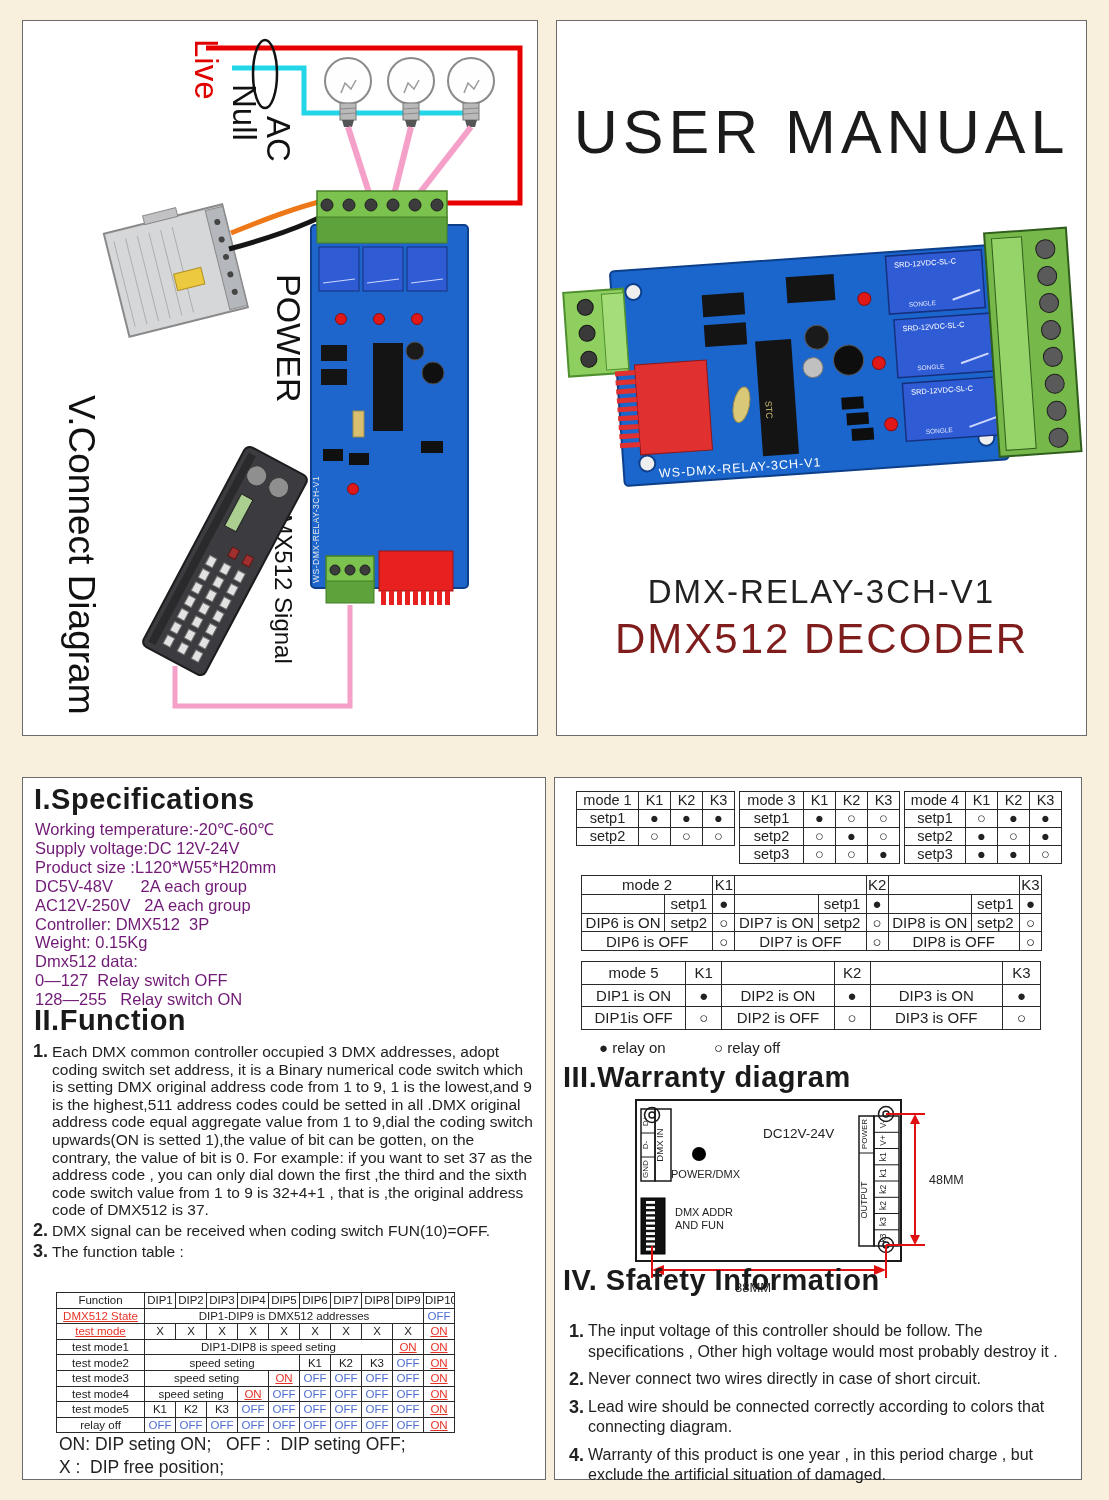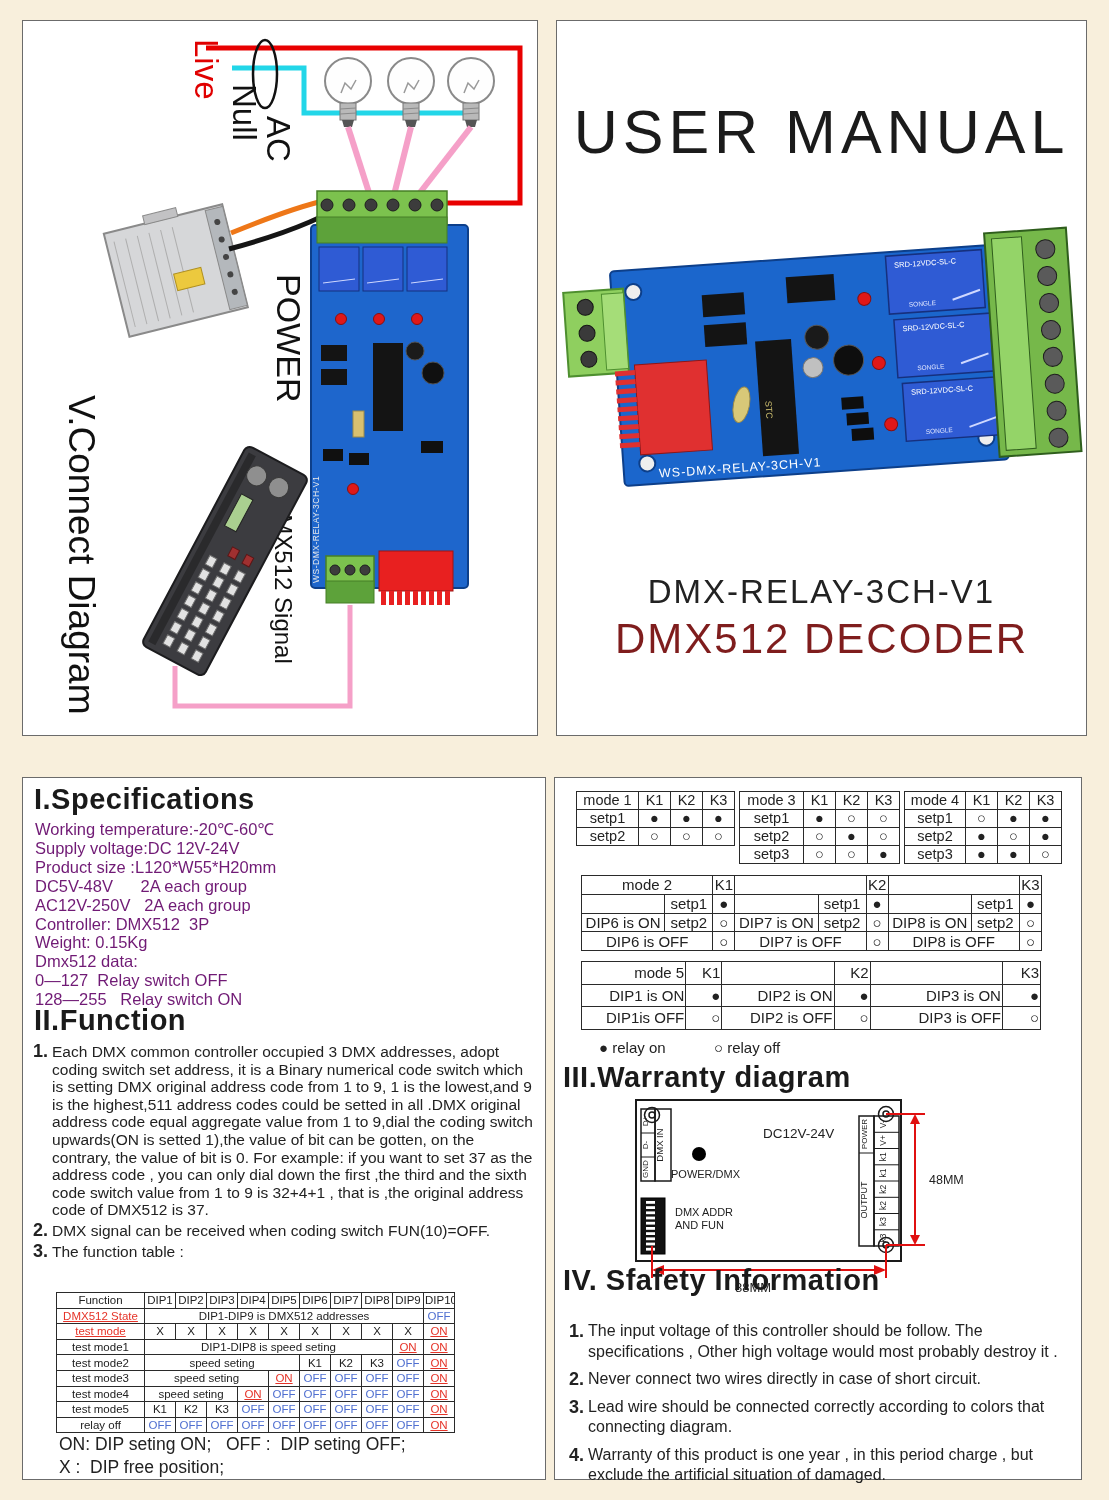--- a/index.html
+++ b/index.html
@@ -41,21 +41,21 @@
 
   
   .mode-t{position:absolute;table-layout:fixed;}
   .mode-t td{font-size:14.5px;height:17px;line-height:15px;white-space:nowrap;overflow:hidden;}
   #m1{left:21px;top:13px;width:158px;}
   #m3{left:184px;top:13px;width:160px;}
   #m4{left:349px;top:13px;width:157px;}
   #m2{left:26px;top:97px;width:461px;}
   #m2 td{font-size:15px;height:17.8px;}
   #m5{left:26px;top:183px;width:460px;}
-  #m5 td{font-size:15px;height:21.5px;text-align:right;}
+  #m5 td{font-size:15px;height:21.5px;}
   .legend{position:absolute;left:44px;top:261px;font-size:15px;color:#222;}
   .legend .lg-gap{display:inline-block;width:40px;}
   #iface-h{left:8px;top:283px;}
   #safety-h{left:8px;top:486px;}
   .iface-svg{position:absolute;left:58px;top:318px;}
   .safety-items{position:absolute;left:14px;top:543px;width:505px;}
   .safety-items .num-item{font-size:16px;line-height:20.5px;margin-bottom:7px;}
   svg text{font-family:"Liberation Sans",sans-serif;}
 </style>
 </head>

